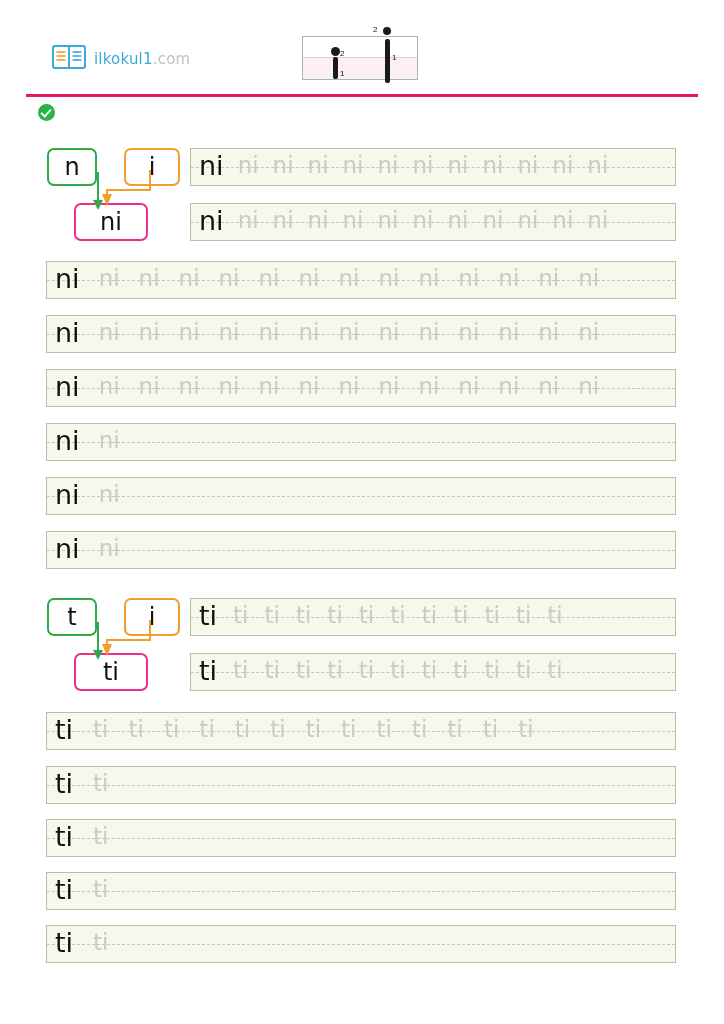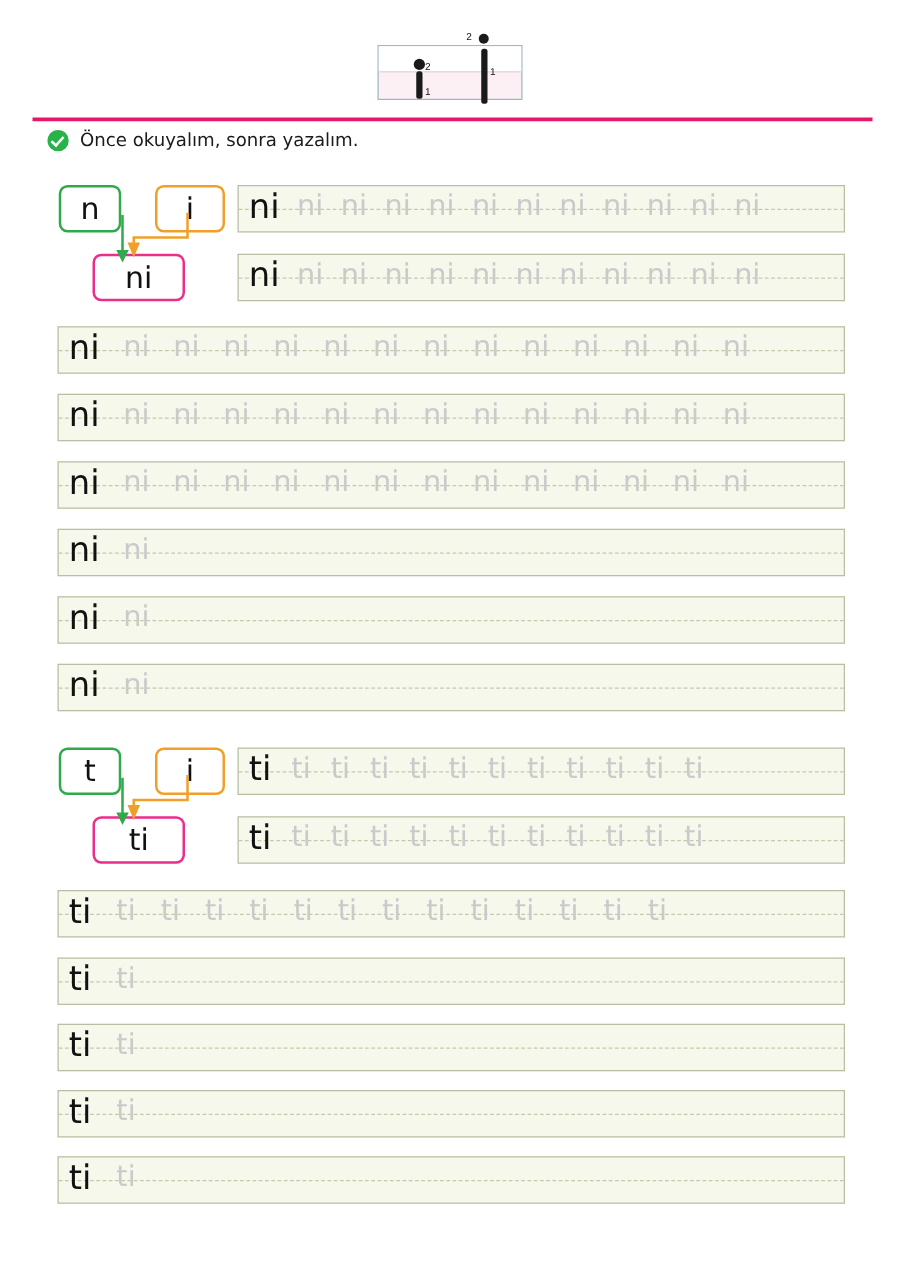--- a/index.html
+++ b/index.html
@@ -229,20 +229,35 @@
   .syl.ghost {
     color: #c9cbcb;
   }
   .gap { display: inline-block; }
 </style>
 </head>
 <body>
 
 <div class="header">
 
+  <div class="logo-wrap">
+    <span>
+      <svg width="34" height="26" viewBox="0 0 34 26">
+        <rect x="1" y="2" width="32" height="22" rx="2" fill="#ffffff" stroke="#3aa9d8" stroke-width="2"></rect>
+        <line x1="17" y1="3" x2="17" y2="23" stroke="#3aa9d8" stroke-width="2"></line>
+        <line x1="4.5" y1="8" x2="13.5" y2="8" stroke="#f0a02a" stroke-width="1.6"></line>
+        <line x1="4.5" y1="12" x2="13.5" y2="12" stroke="#f0a02a" stroke-width="1.6"></line>
+        <line x1="4.5" y1="16" x2="13.5" y2="16" stroke="#f0a02a" stroke-width="1.6"></line>
+        <line x1="20.5" y1="8" x2="29.5" y2="8" stroke="#3aa9d8" stroke-width="1.6"></line>
+        <line x1="20.5" y1="12" x2="29.5" y2="12" stroke="#3aa9d8" stroke-width="1.6"></line>
+        <line x1="20.5" y1="16" x2="29.5" y2="16" stroke="#3aa9d8" stroke-width="1.6"></line>
+      </svg>
+    </span>
+    <span class="logo-text"><span>ilkokul1</span><span class="dim">.com</span></span>
+  </div>
 
   <div class="stroke-box">
     <div class="topband"></div>
     <div class="glyph-i">
       <div class="dot"></div>
       <div class="stem"></div>
       <div class="n1">1</div>
       <div class="n2">2</div>
     </div>
     <div class="glyph-l">
@@ -251,21 +266,20 @@
       <div class="n1">1</div>
       <div class="n2">2</div>
     </div>
   </div>
 
   <div class="rule"></div>
 </div>
 
 <div class="instruction">
   <span class="check"></span>
-  <span class="txt">Önce okuyalım, sonra yazalım.</span>
 </div>
 
 <div class="sheet" id="sheet">
     <div class="lbox green" style="left: 47px; top: 148px; width: 50px; height: 38px;">n</div>
     <div class="lbox orange" style="left: 124px; top: 148px; width: 56px; height: 38px;">i</div>
     <div class="lbox pink" style="left: 74px; top: 203px; width: 74px; height: 38px;">ni</div>
     <svg width="18" height="42" class="arrow" style="left: 89px; top: 172px;">
       <path d="M9 0 L9 30" stroke="#2faa4a" stroke-width="2" fill="none"></path>
       <path d="M4 28 L9 38 L14 28 Z" fill="#2faa4a"></path>
     </svg>

